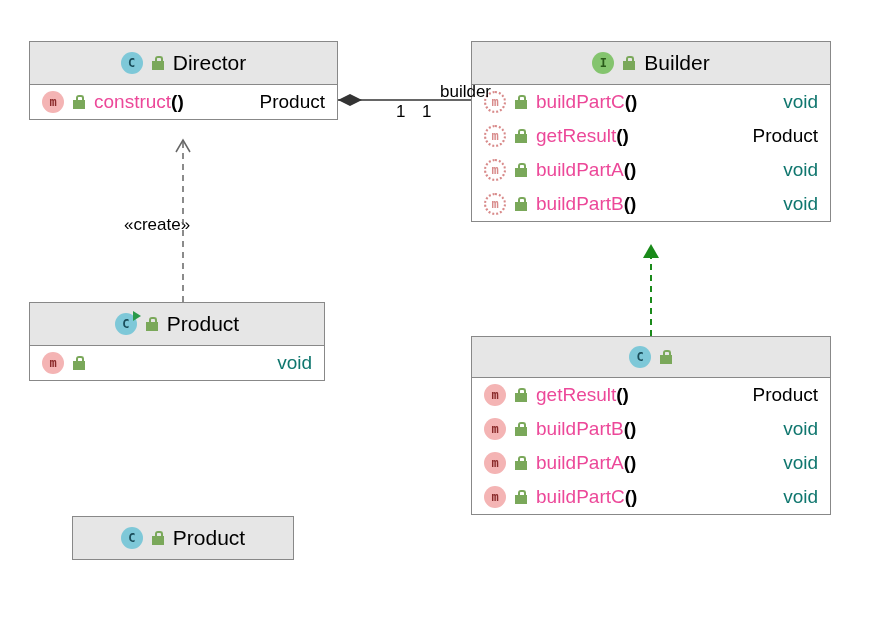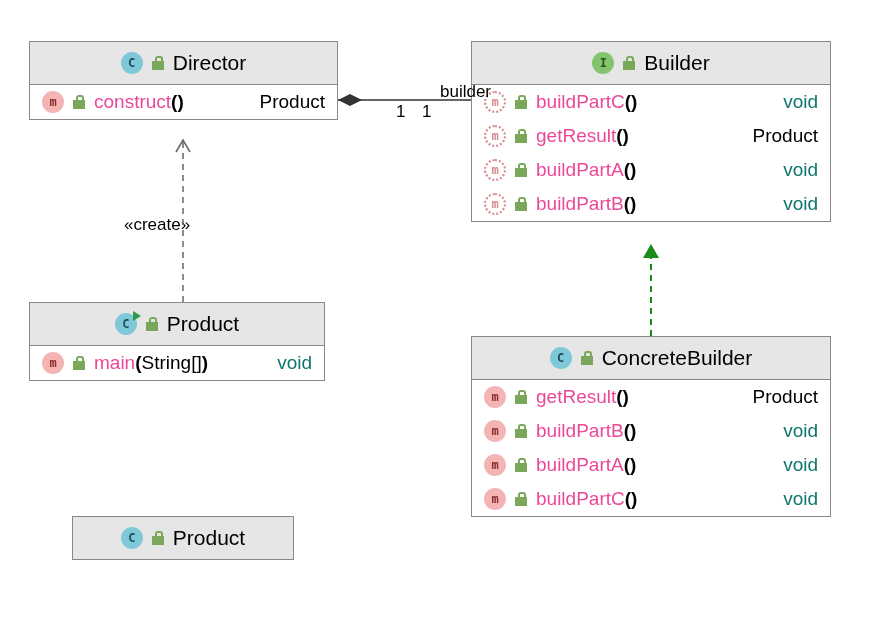--- a/index.html
+++ b/index.html
@@ -165,31 +165,29 @@
 <div class="cls" style="left:29px; top:302px; width:296px;">
   <div class="cls-header">
     <span class="badge c run-badge">C</span>
     <span class="lock"></span>
     <span>Product</span>
   </div>
   <div class="cls-body">
     <div class="member">
       <span class="badge m" style="position:relative;">m</span>
       <span class="lock"></span>
-      <span><span class="mname">main</span><span class="parens">(</span><span class="ptype">String[]</span><span class="parens">)</span></span>
       <span class="rtype">void</span>
     </div>
   </div>
 </div>
 
 <div class="cls" style="left:471px; top:336px; width:360px;">
   <div class="cls-header">
     <span class="badge c">C</span>
     <span class="lock"></span>
-    <span>ConcreteBuilder</span>
   </div>
   <div class="cls-body">
     <div class="member">
       <span class="badge m">m</span>
       <span class="lock"></span>
       <span><span class="mname">getResult</span><span class="parens">()</span></span>
       <span class="rtype obj">Product</span>
     </div>
     <div class="member">
       <span class="badge m">m</span>

